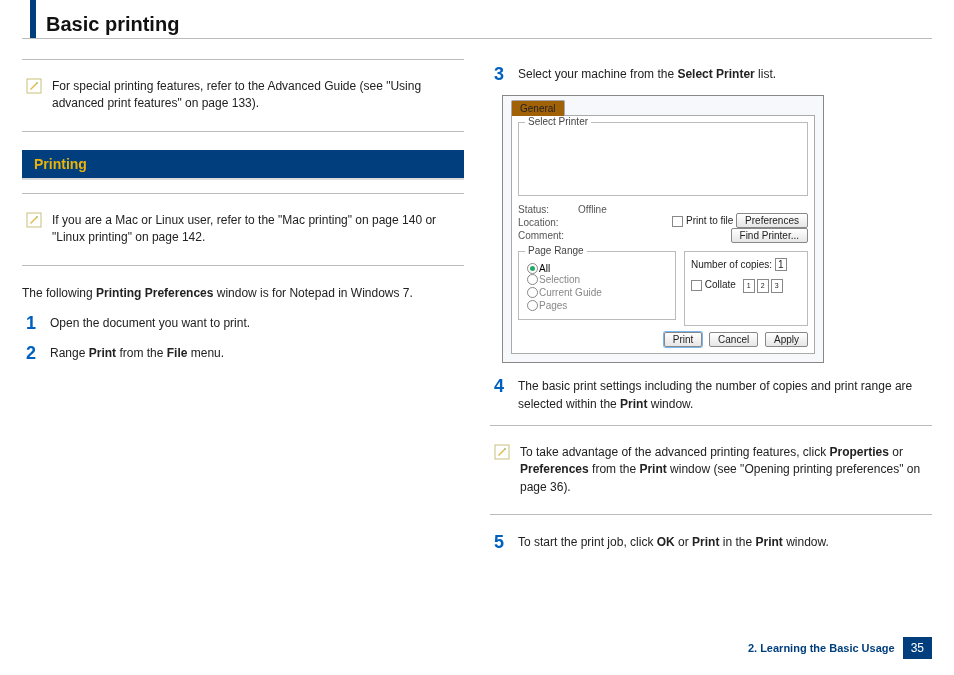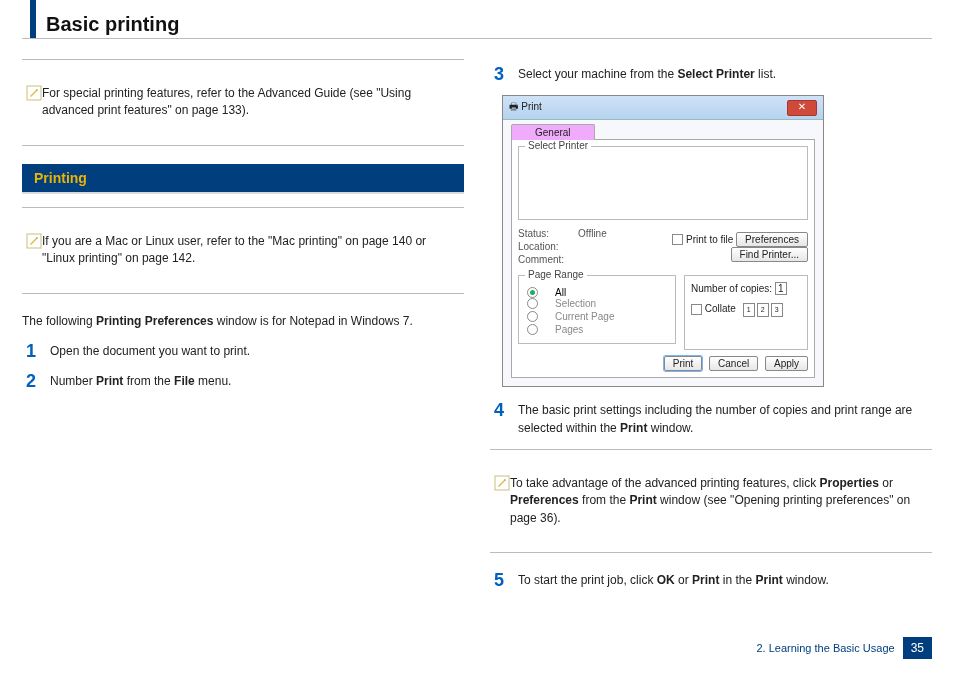--- a/index.html
+++ b/index.html
@@ -2,58 +2,58 @@
 <html><head>
 <meta charset="utf-8">
 <style>
   body{margin:0;padding:0;font-family:"Segoe UI",Arial,sans-serif;font-size:12px;color:#222;background:#fff;width:954px}
   .page{padding:0 22px 12px 22px}
   .title-wrap{border-bottom:1px solid #bbb;padding-left:8px;margin-bottom:14px;display:flex;align-items:flex-end}
   .blue-tab{width:6px;height:38px;background:#003e7e;margin-right:10px}
   h1{font-size:20px;font-weight:bold;margin:0 0 2px 0;color:#111}
   .cols{display:flex;gap:26px}
   .col{flex:1;min-width:0}
-  .note{border-top:1px solid #bbb;border-bottom:1px solid #bbb;padding:25px 4px;margin:6px 0 18px 0;display:flex;font-size:12px;line-height:1.45}
+  .note{border-top:1px solid #bbb;border-bottom:1px solid #bbb;padding:18px 4px;margin:6px 0 18px 0;display:flex;gap:10px;font-size:12px;line-height:1.45}
   .note p{margin:0}
   .pencil{width:16px;height:16px;flex:0 0 16px}
   .section-hdr{background:#003e7e;color:#eab308;font-weight:bold;padding:6px 12px;margin:6px 0 14px 0;font-size:14px;border-bottom:1px solid #d8d8d8;box-shadow:0 1px 0 #ddd}
   .para{margin:10px 0;line-height:1.5}
   .step{display:flex;gap:14px;margin:12px 0;align-items:flex-start}
   .num{font-size:18px;font-weight:bold;color:#0060c0;width:14px;text-align:right;flex:0 0 14px;line-height:1}
   .step .txt{flex:1;line-height:1.5}
   b{font-weight:bold}
   .dlg{border:1px solid #888;background:#eef3f8;font-size:10px;margin:6px 0 14px 12px;width:320px;color:#222}
   .dlg-top{background:linear-gradient(#cfe3f7,#b5d2ef);padding:3px 6px;display:flex;align-items:center;justify-content:space-between;border-bottom:1px solid #9bb}
   .dlg-top .t{font-weight:normal}
   .close{width:28px;height:14px;background:#d04a3a;border:1px solid #a33;border-radius:2px;color:#fff;text-align:center;line-height:12px}
   .dlg-body{background:#f6f8fb;padding:4px 8px 8px 8px}
-  .tab{display:inline-block;background:#f0abfc;border:1px solid #aaa;border-bottom:none;padding:2px 23px;margin-bottom:-1px;border-radius:2px 2px 0 0}
+  .tab{display:inline-block;background:#a16207;border:1px solid #aaa;border-bottom:none;padding:2px 8px;margin-bottom:-1px;border-radius:2px 2px 0 0}
   .panel{border:1px solid #aaa;background:#fff;padding:6px}
   .inner-group{border:1px solid #bbb;padding:6px 8px;margin-bottom:6px;position:relative}
   .inner-group .legend{position:absolute;top:-7px;left:6px;background:#fff;padding:0 3px;color:#444}
   .kv{display:flex;gap:8px;margin:2px 0;color:#555}
   .kv .k{width:52px}
   .btn{display:inline-block;border:1px solid #888;border-radius:2px;padding:1px 8px;background:linear-gradient(#fff,#e6e6e6);font-size:10px}
   .pgrange{display:flex;gap:8px}
   .pgleft{flex:1}
   .pgright{border:1px solid #bbb;padding:6px;width:110px;text-align:left}
-  .radio{display:inline-flex;align-items:center;gap:17px;color:#888;margin-right:10px}
+  .radio{display:inline-flex;align-items:center;gap:1px;color:#888;margin-right:10px}
   .radio.on{color:#000}
   .dot{width:9px;height:9px;border:1px solid #888;border-radius:50%;display:inline-flex;align-items:center;justify-content:center}
   .dot.on::after{content:"";width:5px;height:5px;background:#2a6;border-radius:50%}
   .cb{width:9px;height:9px;border:1px solid #888;display:inline-block;vertical-align:middle}
   .spin{border:1px solid #888;padding:0 2px;display:inline-block;background:#fff}
   .collate{display:inline-flex;gap:2px;margin-left:4px}
   .collate span{border:1px solid #888;width:10px;height:12px;font-size:7px;text-align:center;line-height:12px;background:#fff;position:relative}
   .dlg-foot{text-align:right;padding-top:6px}
   .dlg-foot .btn{margin-left:4px}
   .btn.primary{box-shadow:0 0 0 1px #7ab7f0}
   .footer{position:absolute;right:22px;bottom:8px;display:flex;align-items:center;gap:8px}
   .pg{background:#003e7e;color:#fff;font-weight:normal;padding:4px 8px}
-  .chap{color:#003e7e;font-weight:normal;font-size:11px}
+  .chap{color:#003e7e;font-weight:bold;font-size:11px}
   .rel{position:relative;min-height:655px}
 </style>
 </head>
 <body>
 
 <div class="page rel">
   <div class="title-wrap">
     <div class="blue-tab"></div>
     <h1>Basic printing</h1>
   </div>
@@ -85,45 +85,41 @@
         <span>The following </span><b>Printing Preferences</b><span> window is for Notepad in Windows 7.</span>
       </p>
 
       <div class="step">
         <div class="num">1</div>
         <div class="txt">Open the document you want to print.</div>
       </div>
       <div class="step">
         <div class="num">2</div>
         <div class="txt">
-          <span>Number </span><b>Print</b><span> from the </span><b>File</b><span> menu.</span>
+          <span>Range </span><b>Print</b><span> from the </span><b>File</b><span> menu.</span>
         </div>
       </div>
     </div>
 
     <div class="col">
       <div class="step">
         <div class="num">3</div>
         <div class="txt">
           <span>Select your machine from the </span><b>Select Printer</b><span> list.</span>
         </div>
       </div>
 
       <div class="dlg">
-        <div class="dlg-top">
-          <span>🖶 <span class="t">Print</span></span>
-          <span class="close">✕</span>
-        </div>
         <div class="dlg-body">
           <span class="tab">General</span>
           <div class="panel">
             <div class="inner-group" style="height:60px">
               <span class="legend">Select Printer</span>
             </div>
-            <div style="display:flex;justify-content:space-between;align-items:center;margin:4px 0 8px 0">
+            <div style="display:flex;justify-content:space-between;align-items:flex-end;margin:4px 0 8px 0">
               <div>
                 <div class="kv">
                     <span class="k">Status:</span>
                     <span>Offline</span>
                   </div>
                 <div class="kv">
                     <span class="k">Location:</span>
                   </div>
                 <div class="kv">
                     <span class="k">Comment:</span>
@@ -143,21 +139,21 @@
                       <span>All</span>
                     </span>
                 </div>
                 <div>
                   <span class="radio">
                       <span class="dot"></span>
                       <span>Selection</span>
                     </span>
                   <span class="radio">
                       <span class="dot"></span>
-                      <span>Current Page</span>
+                      <span>Current Guide</span>
                     </span>
                 </div>
                 <div>
                   <span class="radio">
                       <span class="dot"></span>
                       <span>Pages</span>
                     </span>
                 </div>
               </div>
               <div class="pgright">

